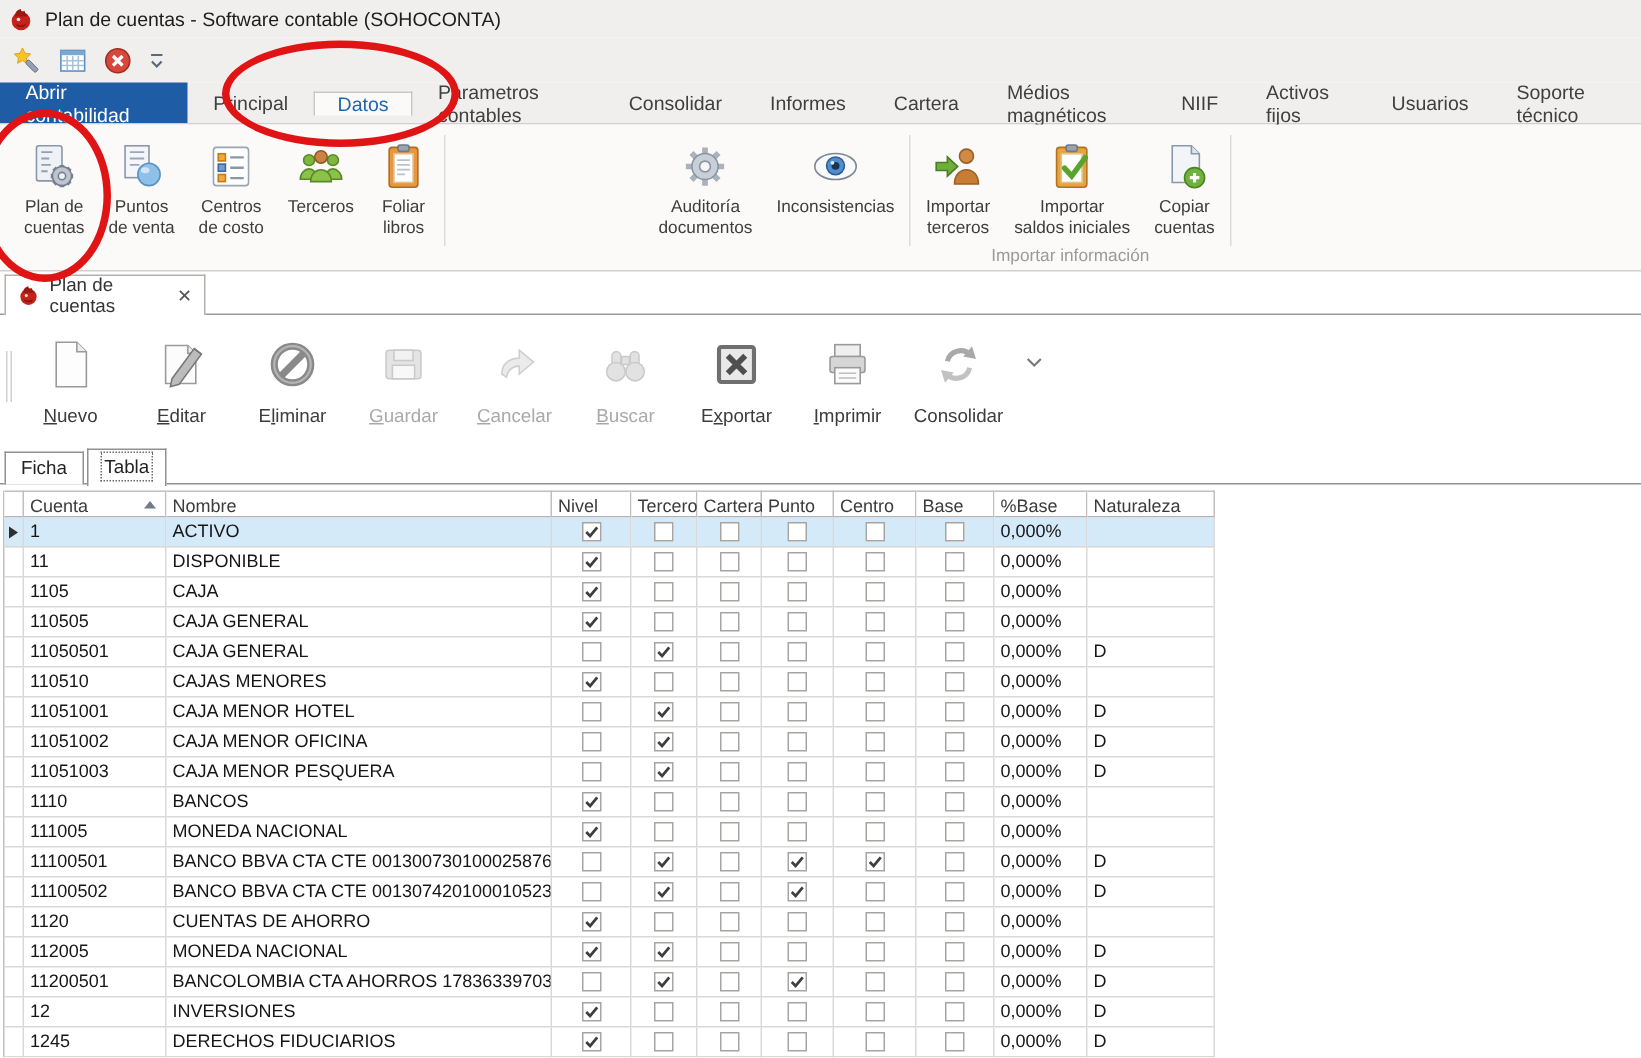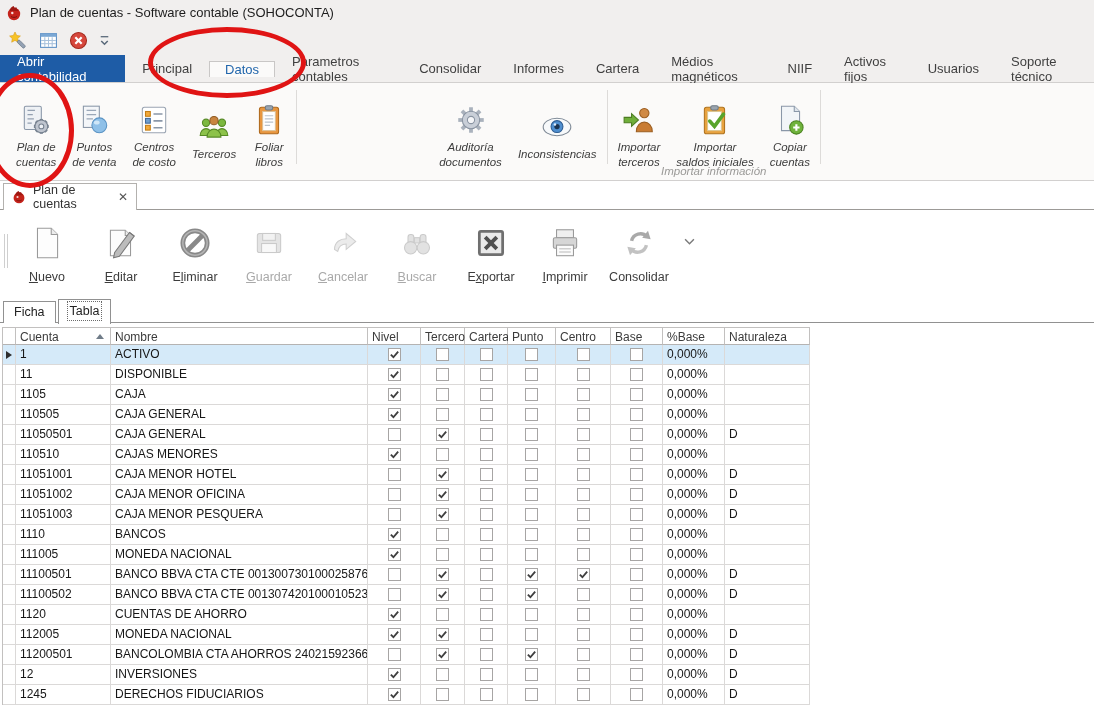--- a/index.html
+++ b/index.html
@@ -21,21 +21,21 @@
   .tabs-row { position:absolute; left:0; top:55px; width:1094px; height:28px; background:#f1efee;
               border-bottom:1px solid #d2d0cf; display:flex; align-items:stretch; }
   .app-btn { background:#1e5ca6; color:#fff; font-size:13px; padding:0 17px; display:flex; align-items:center; }
   .rtab { font-size:13px; color:#3f3f3f; padding:0 15px; display:flex; align-items:center; margin-left:2px; }
   .rtab.selected { background:#fbfaf9; border:1px solid #c9c7c6; border-bottom:none; color:#2166ac;
                    margin-bottom:-1px; z-index:2; }
 
   
   .ribbon { position:absolute; left:0; top:83px; width:1094px; height:98px; background:#fbfaf9;
             border-bottom:1px solid #d2d0cf; display:flex; align-items:stretch; padding-left:8px; }
-  .rgroup { display:flex; align-items:center; position:relative; padding-top:9px;font-style:italic; }
+  .rgroup { display:flex; align-items:flex-start; position:relative; padding-top:9px; }
   .rgroup-buttons { display:flex; align-items:flex-start; }
   .ribbon-btn { display:flex; flex-direction:column; align-items:center; padding:2px 7px; margin:0 1px;
                 font-size:11.5px; color:#3d3d3d; text-align:center; line-height:1.22; cursor:default; }
   .ribbon-btn .icon { height:34px; margin-bottom:3px; }
   .rsep { width:1px; background:#dddbd9; margin:7px 2px 16px 2px; }
   .rgroup-label { position:absolute; bottom:3px; left:0; right:0; text-align:center;
                   font-size:11.5px; color:#9b9a98; }
   #rgroup-2 { margin-left:132px; }
 
   
@@ -933,21 +933,21 @@
           </div>
           <div class="cell ckcell" style="width: 52px;">
             <span class="cb"></span>
           </div>
           <div class="cell" style="width: 62px;">0,000%</div>
           <div class="cell" style="width: 85px;">D</div>
         </div>
         <div class="trow">
           <div class="cell ckcell" style="width: 13px;"></div>
           <div class="cell" style="width: 95px;">11200501</div>
-          <div class="cell" style="width: 257px;">BANCOLOMBIA CTA AHORROS 24021592366</div>
+          <div class="cell" style="width: 257px;">BANCOLOMBIA CTA AHORROS 17836339703</div>
           <div class="cell ckcell" style="width: 53px;">
             <span class="cb"></span>
           </div>
           <div class="cell ckcell" style="width: 44px;">
             <span class="cb checked">
               <svg width="11" height="11" viewBox="0 0 12 12">
                 <path d="M2 6.2L4.8 9 10 2.8" fill="none" stroke="#3f3f3f" stroke-width="2"></path>
               </svg>
             </span>
           </div>

